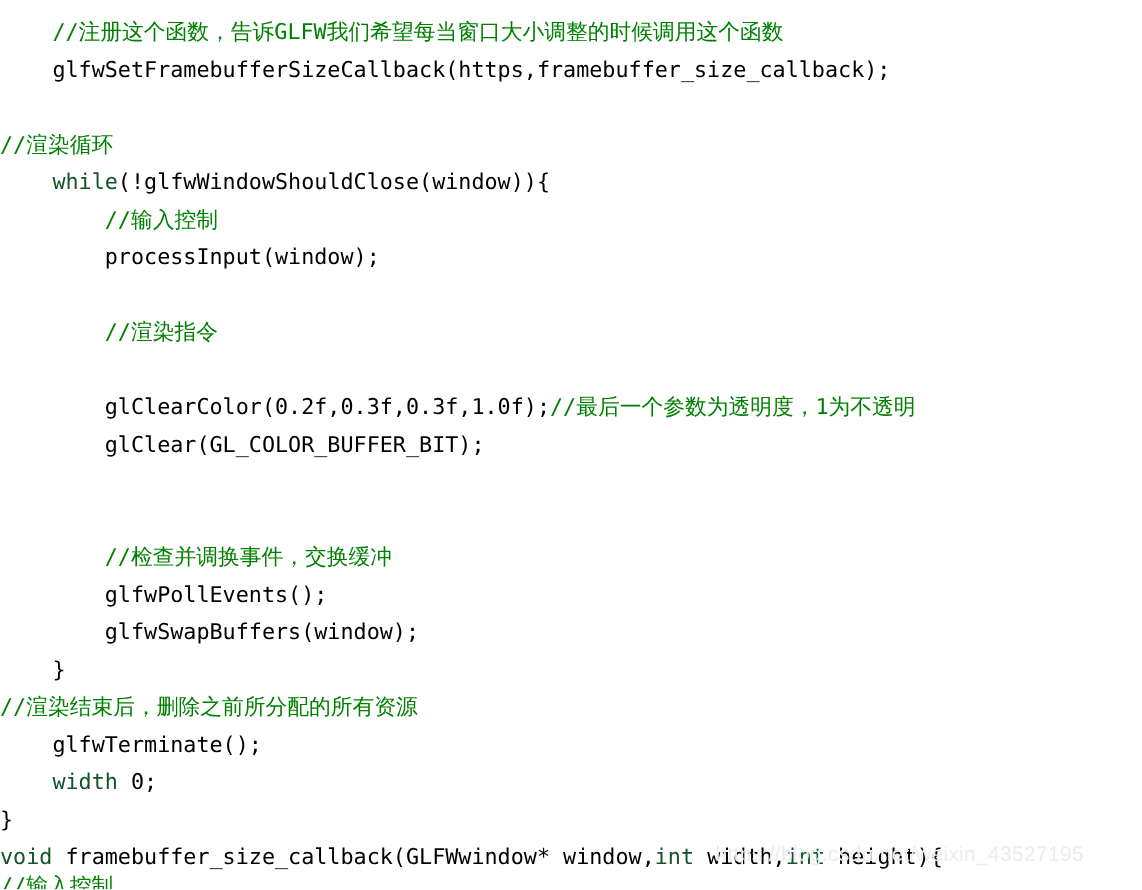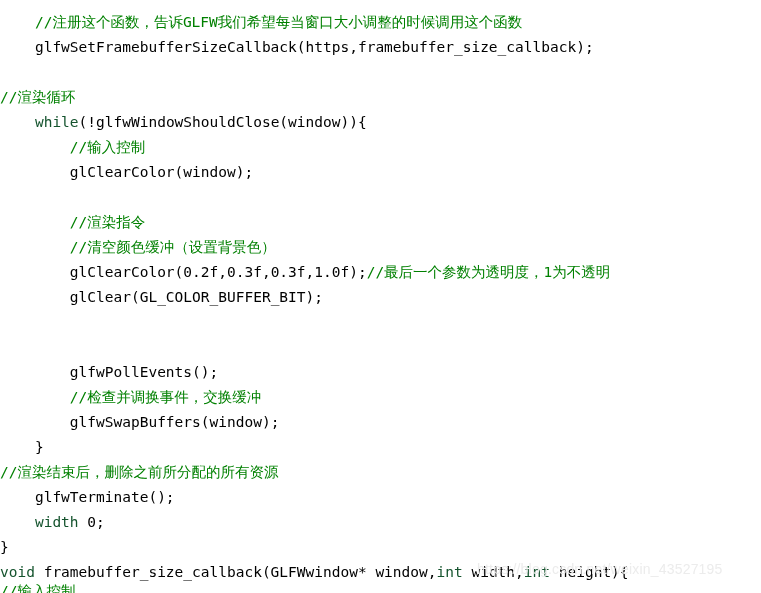--- a/index.html
+++ b/index.html
@@ -68,30 +68,30 @@
 
 <div id="screenshot">
 
   <div id="code-block">
       <div class="code-line"><span class="tok tok-plain">    </span><span class="tok tok-comment">//注册这个函数，告诉GLFW我们希望每当窗口大小调整的时候调用这个函数</span></div>
       <div class="code-line"><span class="tok tok-plain">    </span><span class="tok tok-plain">glfwSetFramebufferSizeCallback(https,framebuffer_size_callback);</span></div>
       <div class="code-line blank">&nbsp;</div>
       <div class="code-line"><span class="tok tok-comment">//渲染循环</span></div>
       <div class="code-line"><span class="tok tok-plain">    </span><span class="tok tok-keyword">while</span><span class="tok tok-plain">(!glfwWindowShouldClose(window)){</span></div>
       <div class="code-line"><span class="tok tok-plain">        </span><span class="tok tok-comment">//输入控制</span></div>
-      <div class="code-line"><span class="tok tok-plain">        </span><span class="tok tok-plain">glClearColor(window);</span></div>
+      <div class="code-line"><span class="tok tok-plain">        </span><span class="tok tok-plain">processInput(window);</span></div>
       <div class="code-line blank">&nbsp;</div>
       <div class="code-line"><span class="tok tok-plain">        </span><span class="tok tok-comment">//渲染指令</span></div>
-      <div class="code-line"><span class="tok tok-plain">        </span><span class="tok tok-comment">//清空颜色缓冲（设置背景色）</span></div>
+      <div class="code-line"><span class="tok tok-plain">        </span></div>
       <div class="code-line"><span class="tok tok-plain">        </span><span class="tok tok-plain">glClearColor(0.2f,0.3f,0.3f,1.0f);</span><span class="tok tok-comment">//最后一个参数为透明度，1为不透明</span></div>
       <div class="code-line"><span class="tok tok-plain">        </span><span class="tok tok-plain">glClear(GL_COLOR_BUFFER_BIT);</span></div>
       <div class="code-line blank">&nbsp;</div>
       <div class="code-line blank">&nbsp;</div>
+      <div class="code-line"><span class="tok tok-plain">        </span><span class="tok tok-comment">//检查并调换事件，交换缓冲</span></div>
       <div class="code-line"><span class="tok tok-plain">        </span><span class="tok tok-plain">glfwPollEvents();</span></div>
-      <div class="code-line"><span class="tok tok-plain">        </span><span class="tok tok-comment">//检查并调换事件，交换缓冲</span></div>
       <div class="code-line"><span class="tok tok-plain">        </span><span class="tok tok-plain">glfwSwapBuffers(window);</span></div>
       <div class="code-line"><span class="tok tok-plain">    </span><span class="tok tok-plain">}</span></div>
       <div class="code-line"><span class="tok tok-comment">//渲染结束后，删除之前所分配的所有资源</span></div>
       <div class="code-line"><span class="tok tok-plain">    </span><span class="tok tok-plain">glfwTerminate();</span></div>
       <div class="code-line"><span class="tok tok-plain">    </span><span class="tok tok-keyword">width</span><span class="tok tok-plain"> 0;</span></div>
       <div class="code-line"><span class="tok tok-plain">}</span></div>
       <div class="code-line"><span class="tok tok-keyword">void</span><span class="tok tok-plain"> framebuffer_size_callback(GLFWwindow* window,</span><span class="tok tok-keyword">int</span><span class="tok tok-plain"> width,</span><span class="tok tok-keyword">int</span><span class="tok tok-plain"> height){</span></div>
     </div>
 
   <div class="clipped-row">

